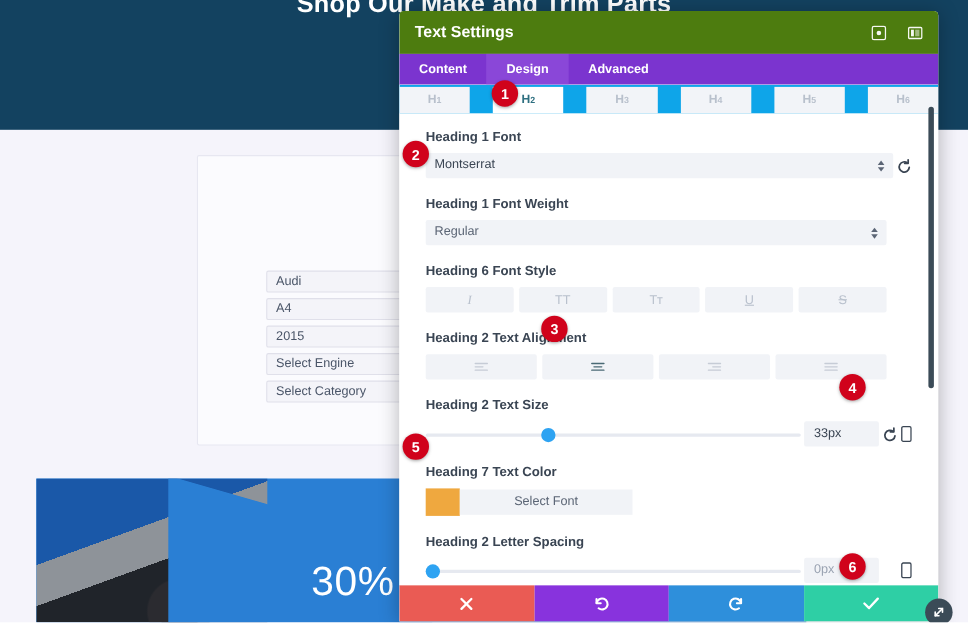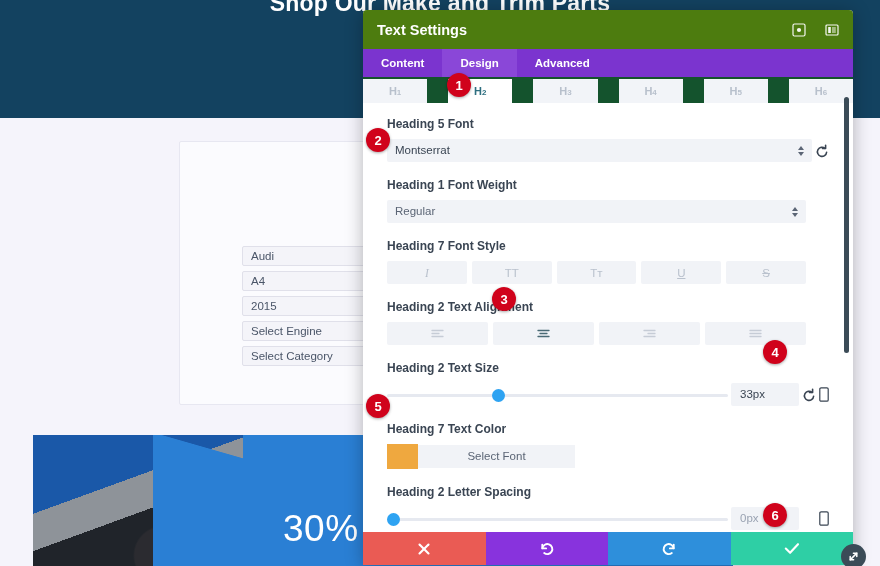--- a/index.html
+++ b/index.html
@@ -82,21 +82,21 @@
   }
   .tab.active { background:#8a47d8; }
 
   .panel {
     position:relative;
     height:455px;
     background:#ffffff;
     overflow:hidden;
   }
 
-  .htabs { display:flex; background:#14532d; padding-top:2px;gap:19px; }
+  .htabs { display:flex; background:#0ea5e9; padding-top:2px;gap:19px; }
   .htab {
     flex:1; height:24px; line-height:24px; text-align:center;
     background:#f2f4f8; color:#b8c0cc;
     font-size:11px; font-weight:700; margin-right:2px;
   }
   .htab:last-child { margin-right:0; }
   .htab.active { background:#ffffff; color:#2e6f80; }
   .htab sub { font-size:8px; vertical-align:baseline; }
 
   .body { padding:14px 24px 0 24px; }
@@ -243,21 +243,21 @@
         <div class="htab active"><span>H</span><sub>2</sub></div>
         <div class="htab"><span>H</span><sub>3</sub></div>
         <div class="htab"><span>H</span><sub>4</sub></div>
         <div class="htab"><span>H</span><sub>5</sub></div>
         <div class="htab"><span>H</span><sub>6</sub></div>
       </div>
 
       <div class="body">
 
         <div class="group">
-          <div class="glabel">Heading 5 Font</div>
+          <div class="glabel">Heading 1 Font</div>
           <div class="row">
             <div class="select filled">
               <span>Montserrat</span>
               <span class="spin">
                   <i class="up"></i>
                   <i class="dn"></i>
                 </span>
             </div>
             <span class="reset-ic">
               <svg viewBox="0 0 14 14" width="14" height="14">
@@ -275,21 +275,21 @@
               <span>Regular</span>
               <span class="spin">
                   <i class="up"></i>
                   <i class="dn"></i>
                 </span>
             </div>
           </div>
         </div>
 
         <div class="group">
-          <div class="glabel">Heading 7 Font Style</div>
+          <div class="glabel">Heading 6 Font Style</div>
           <div class="btnrow" style="padding-right:23px;">
             <div class="sbtn italic">I</div>
             <div class="sbtn">TT</div>
             <div class="sbtn">Tᴛ</div>
             <div class="sbtn under">U</div>
             <div class="sbtn strike">S</div>
           </div>
         </div>
 
         <div class="group">

